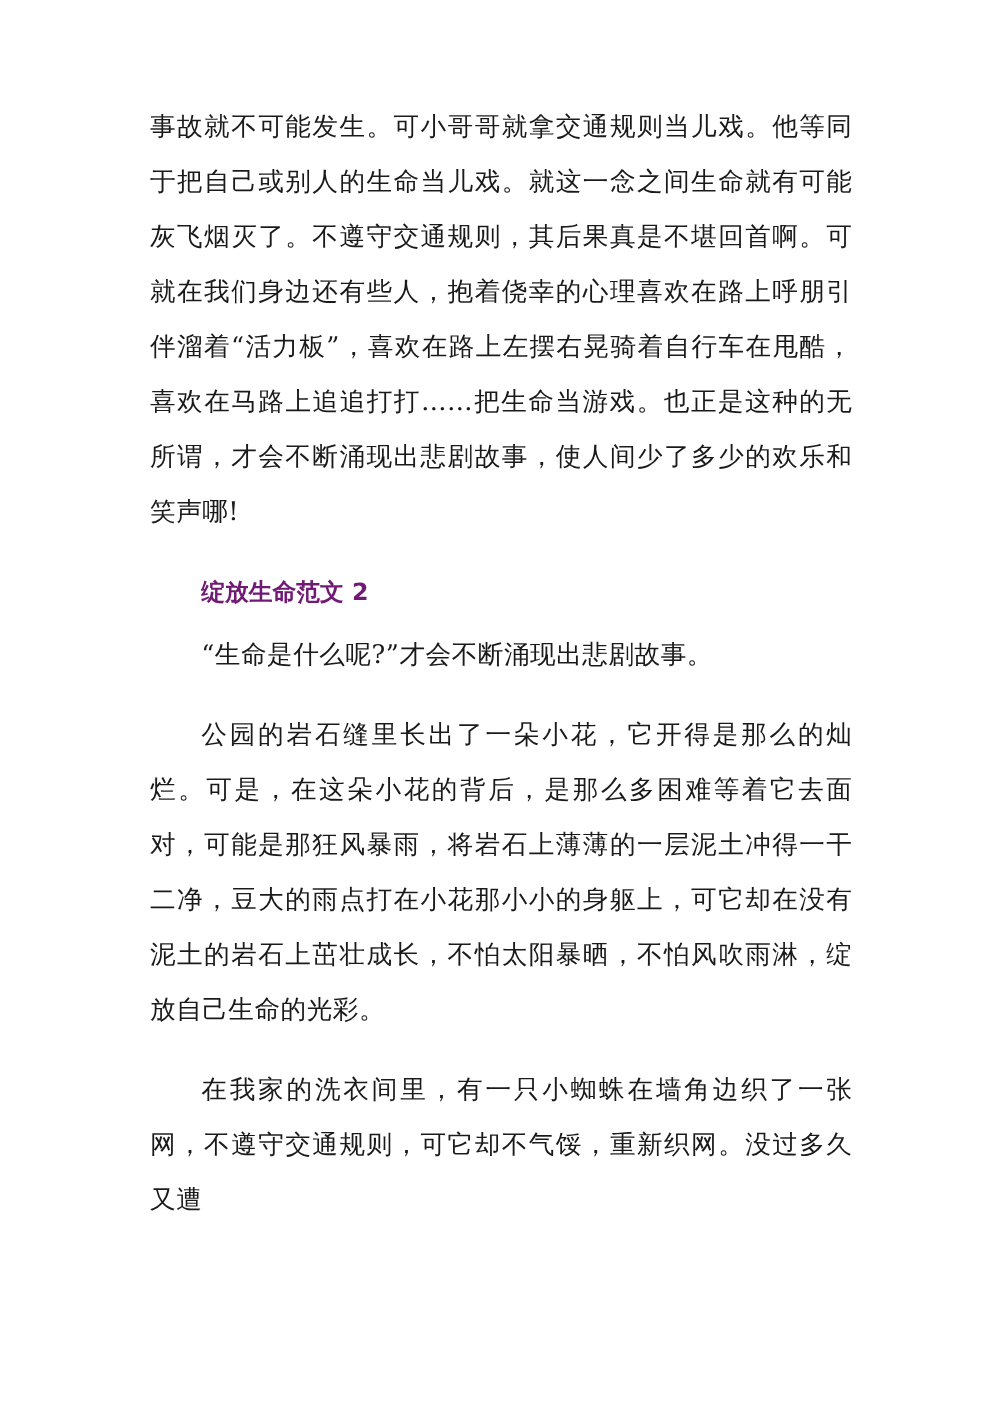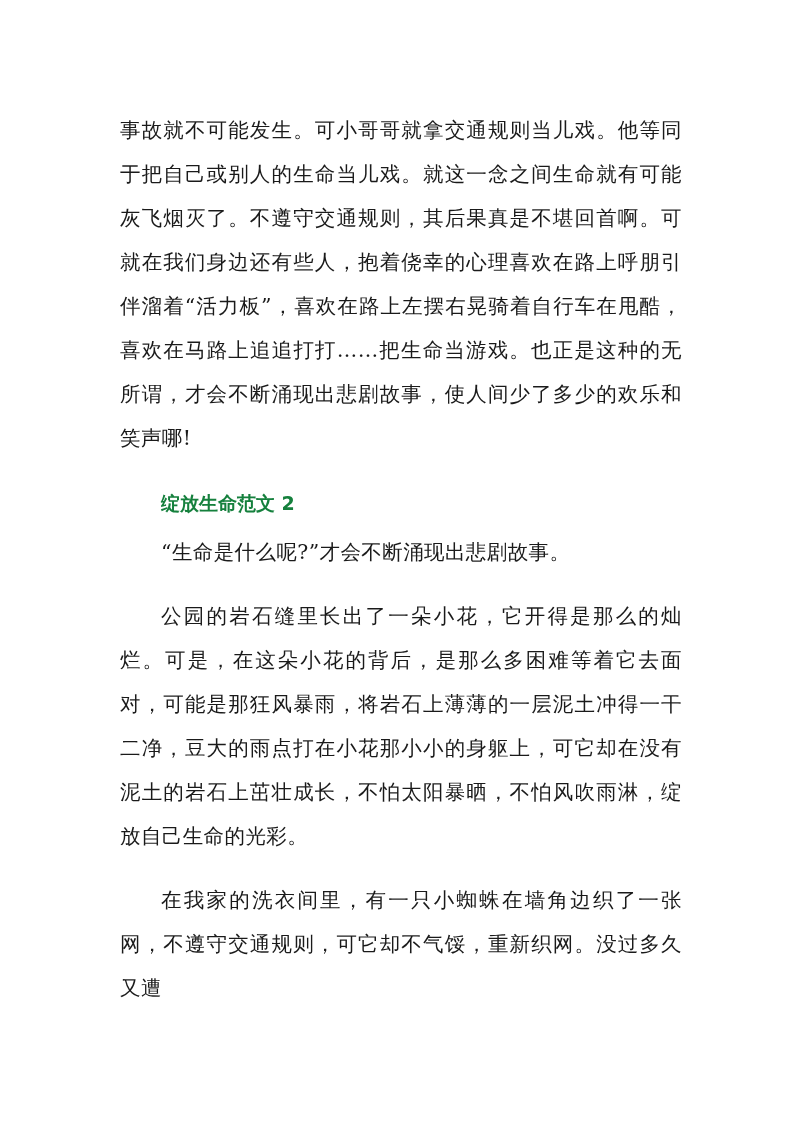--- a/index.html
+++ b/index.html
@@ -11,21 +11,21 @@
     width: 800px;
     height: 1132px;
     position: relative;
     overflow: hidden;
     font-family: "DejaVu Serif", "Liberation Serif", serif;
     color: #1a1a1a;
   }
   .page {
     position: absolute;
     left: 120px;
-    top: 108px;
+    top: 79px;
     width: 562px;
   }
   .para {
     margin: 0;
     font-size: 20.5px;
     line-height: 44px;
     text-align: justify;
     letter-spacing: 0.4px;
   }
   .para.indent {
@@ -33,21 +33,21 @@
   }
   .gap {
     height: 20px;
   }
   .heading {
     margin: 0;
     font-family: "DejaVu Sans", "Liberation Sans", sans-serif;
     font-weight: bold;
     font-size: 19px;
     line-height: 30px;
-    color: #15803d;
+    color: #701a75;
     padding-left: 41px;
     height: 30px;
   }
   .heading-gap-before { height: 8px; }
   .heading-gap-after { height: 12px; }
 </style>
 </head>
 <body>
 
 <div class="page">

